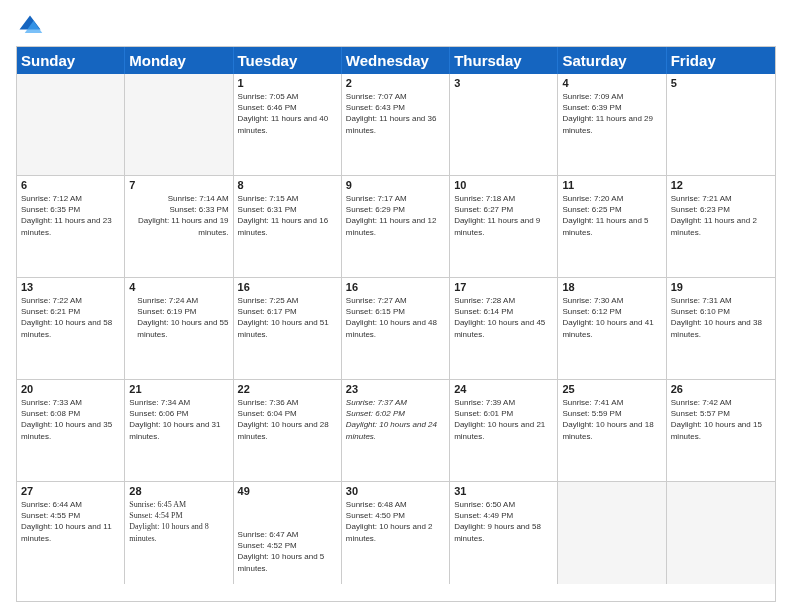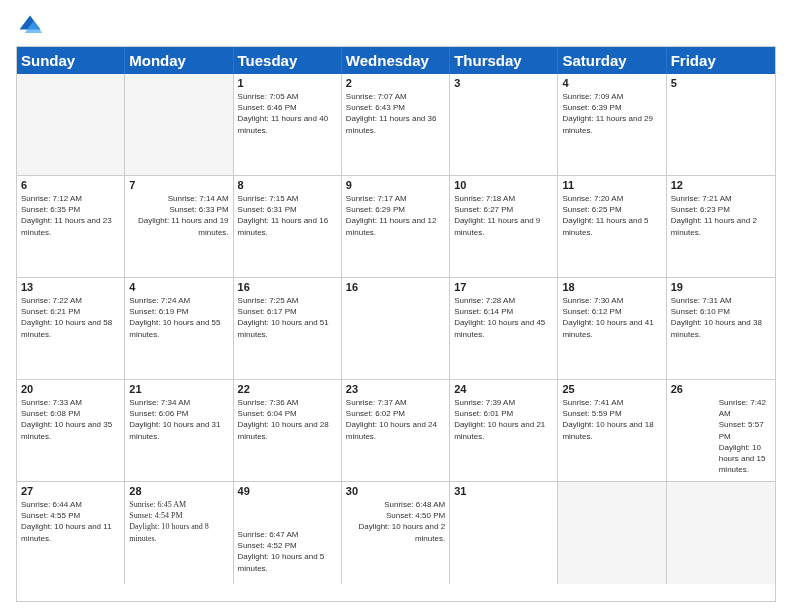--- a/index.html
+++ b/index.html
@@ -213,32 +213,35 @@
         </div>
         <div class="cal-row" style="min-height: 102px;">
           <div class="cal-cell">
             <div class="day-num">13</div>
             <div class="day-info" style="white-space: pre-line;">Sunrise: 7:22 AM
 Sunset: 6:21 PM
 Daylight: 10 hours and 58 minutes.</div>
           </div>
           <div class="cal-cell">
             <div class="day-num">4</div>
-            <div class="day-info" style="white-space: pre-line;">Sunrise: 7:24 AM
+            <div class="day-info" style="white-space: pre-line; margin-left: 8px;">Sunrise: 7:24 AM
 Sunset: 6:19 PM
 Daylight: 10 hours and 55 minutes.</div>
           </div>
           <div class="cal-cell">
             <div class="day-num">16</div>
             <div class="day-info" style="white-space: pre-line;">Sunrise: 7:25 AM
 Sunset: 6:17 PM
 Daylight: 10 hours and 51 minutes.</div>
           </div>
           <div class="cal-cell">
             <div class="day-num">16</div>
+            <div class="day-info" style="white-space: pre-line;">Sunrise: 7:27 AM
+Sunset: 6:15 PM
+Daylight: 10 hours and 48 minutes.</div>
           </div>
           <div class="cal-cell">
             <div class="day-num">17</div>
             <div class="day-info" style="white-space: pre-line;">Sunrise: 7:28 AM
 Sunset: 6:14 PM
 Daylight: 10 hours and 45 minutes.</div>
           </div>
           <div class="cal-cell">
             <div class="day-num">18</div>
             <div class="day-info" style="white-space: pre-line;">Sunrise: 7:30 AM
@@ -266,39 +269,39 @@
 Daylight: 10 hours and 31 minutes.</div>
           </div>
           <div class="cal-cell">
             <div class="day-num">22</div>
             <div class="day-info" style="white-space: pre-line;">Sunrise: 7:36 AM
 Sunset: 6:04 PM
 Daylight: 10 hours and 28 minutes.</div>
           </div>
           <div class="cal-cell">
             <div class="day-num">23</div>
-            <div class="day-info" style="white-space: pre-line;">Sunrise: 7:37 AM
+            <div class="day-info" style="white-space: pre-line; font-style: italic;">Sunrise: 7:37 AM
 Sunset: 6:02 PM
 Daylight: 10 hours and 24 minutes.</div>
           </div>
           <div class="cal-cell">
             <div class="day-num">24</div>
             <div class="day-info" style="white-space: pre-line;">Sunrise: 7:39 AM
 Sunset: 6:01 PM
 Daylight: 10 hours and 21 minutes.</div>
           </div>
           <div class="cal-cell">
             <div class="day-num">25</div>
             <div class="day-info" style="white-space: pre-line;">Sunrise: 7:41 AM
 Sunset: 5:59 PM
 Daylight: 10 hours and 18 minutes.</div>
           </div>
           <div class="cal-cell">
             <div class="day-num">26</div>
-            <div class="day-info" style="white-space: pre-line; margin-left: 48px;">Sunrise: 7:42 AM
+            <div class="day-info" style="white-space: pre-line;">Sunrise: 7:42 AM
 Sunset: 5:57 PM
 Daylight: 10 hours and 15 minutes.</div>
           </div>
         </div>
         <div class="cal-row" style="min-height: 102px;">
           <div class="cal-cell">
             <div class="day-num">27</div>
             <div class="day-info" style="white-space: pre-line;">Sunrise: 6:44 AM
 Sunset: 4:55 PM
 Daylight: 10 hours and 11 minutes.</div>
@@ -310,25 +313,28 @@
 Daylight: 10 hours and 8 minutes.</div>
           </div>
           <div class="cal-cell">
             <div class="day-num">49</div>
             <div class="day-info" style="white-space: pre-line; margin-top: 32px;">Sunrise: 6:47 AM
 Sunset: 4:52 PM
 Daylight: 10 hours and 5 minutes.</div>
           </div>
           <div class="cal-cell">
             <div class="day-num">30</div>
-            <div class="day-info" style="white-space: pre-line; text-align: right;">Sunrise: 6:48 AM
+            <div class="day-info" style="white-space: pre-line;">Sunrise: 6:48 AM
 Sunset: 4:50 PM
 Daylight: 10 hours and 2 minutes.</div>
           </div>
           <div class="cal-cell">
             <div class="day-num">31</div>
+            <div class="day-info" style="white-space: pre-line;">Sunrise: 6:50 AM
+Sunset: 4:49 PM
+Daylight: 9 hours and 58 minutes.</div>
           </div>
           <div class="cal-cell empty"></div>
           <div class="cal-cell empty"></div>
         </div>
       </div>
   </div>
 </div>
 
 </body></html>

